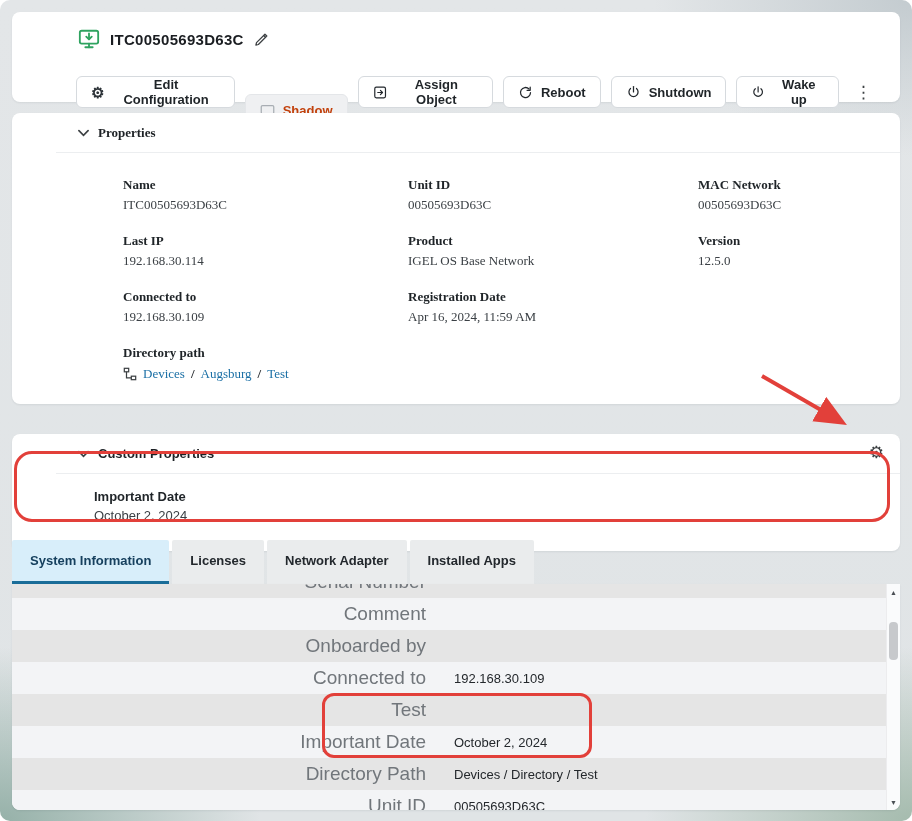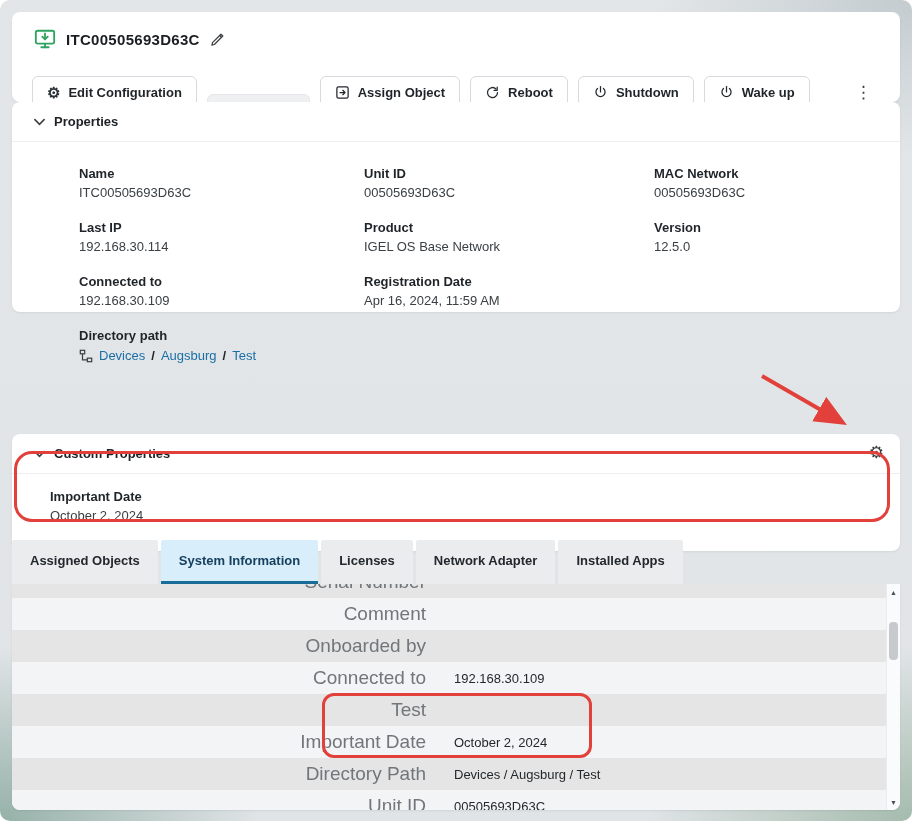--- a/index.html
+++ b/index.html
@@ -7,38 +7,38 @@
   body { font-family:"Liberation Sans", sans-serif; overflow:hidden; background:#fff; }
   .page {
     position:relative; width:912px; height:821px; border-radius:10px; overflow:hidden;
     background:
       radial-gradient(420px 280px at 0% 100%, rgba(125,160,148,.75), rgba(125,160,148,0) 62%),
       radial-gradient(430px 280px at 100% 100%, rgba(140,170,150,.7), rgba(140,170,150,0) 62%),
       radial-gradient(430px 260px at 100% 0%, rgba(170,182,188,.55), rgba(170,182,188,0) 60%),
       linear-gradient(#e3e6e8, #e0e4e6);
   }
   .card { position:absolute; left:12px; width:888px; background:#fff; border-radius:8px;
-          box-shadow:0 1px 2px rgba(30,40,50,.08); }
+          box-shadow:0 1px 2px rgba(30,40,50,.08);padding-left:44px; }
 
   
   .header-card { top:12px; height:90px; }
   .title-row { display:flex; align-items:center; gap:10px; padding:12px 22px 2px 22px; height:44px; }
   .page-title { font-size:15px; font-weight:bold; color:#1a1d21; letter-spacing:.3px; }
   .icon-btn { background:none; border:none; cursor:pointer; display:flex; align-items:center; }
   .toolbar { display:flex; align-items:center; gap:10px; padding:2px 22px 0 20px; }
   .tbtn { height:32px; display:flex; align-items:center; gap:8px; padding:0 14px;
           background:#fff; border:1px solid #d6dade; border-radius:6px;
           font-family:inherit; font-size:13px; font-weight:bold; color:#1f2428; cursor:pointer; }
   .tbtn .glyph { font-size:15px; line-height:1; color:#2c3237; }
   .tbtn.disabled { background:#eff0f2; border-color:#e4e6e9; color:#c2410c; cursor:default;margin-top:36px; }
   .tbtn.disabled svg { stroke:#a8adb3; }
   .kebab { margin-left:auto; font-size:17px; color:#3c4043; background:none; border:none; cursor:pointer; line-height:1; padding:4px 6px; }
 
   
-  .props-card { top:102px; height:210px; }
+  .props-card { top:113px; height:291px;font-family:Liberation Serif, serif; }
   .custom-card { top:414px; height:117px;margin-top:20px; }
   .section-header { height:40px; display:flex; align-items:center; gap:9px; padding:0 22px;
                     border-bottom:1px solid #eceef0; cursor:pointer; position:relative; }
   .section-title { font-size:13px; font-weight:bold; color:#1d2125; }
   .gear-right { position:absolute; right:16px; top:10px; font-size:17px; color:#3c4043; background:none; border:none; cursor:pointer; line-height:1; }
 
   .props-content { padding:24px 20px 0 38px;margin-left:29px; }
   .props-grid { display:grid; grid-template-columns:285px 290px 1fr; row-gap:20px; }
   .f-label { font-size:13px; font-weight:bold; color:#1f2428; margin-bottom:4px; }
   .f-value { font-size:13px; color:#3b4045; }
@@ -222,21 +222,20 @@
     </div>
     <div class="custom-content">
       <div class="field">
         <div class="f-label">Important Date</div>
         <div class="f-value">October 2, 2024</div>
       </div>
     </div>
   </div>
 
   <div class="tabs">
-    <button class="tab">Assigned Objects</button>
     <button class="tab active">System Information</button>
     <button class="tab">Licenses</button>
     <button class="tab">Network Adapter</button>
     <button class="tab">Installed Apps</button>
   </div>
 
   <div class="card table-card">
     <div class="t-rows">
       <div class="t-row">
         <div class="t-label">Serial Number</div>
@@ -257,21 +256,21 @@
       <div class="t-row">
         <div class="t-label">Test</div>
         <div class="t-value"></div>
       </div>
       <div class="t-row">
         <div class="t-label">Important Date</div>
         <div class="t-value">October 2, 2024</div>
       </div>
       <div class="t-row">
         <div class="t-label">Directory Path</div>
-        <div class="t-value">Devices / Augsburg / Test</div>
+        <div class="t-value">Devices / Directory / Test</div>
       </div>
       <div class="t-row">
         <div class="t-label">Unit ID</div>
         <div class="t-value">00505693D63C</div>
       </div>
     </div>
     <div class="scrollbar">
       <div class="scroll-arrow up">▲</div>
       <div class="scroll-thumb"></div>
       <div class="scroll-arrow down">▼</div>

